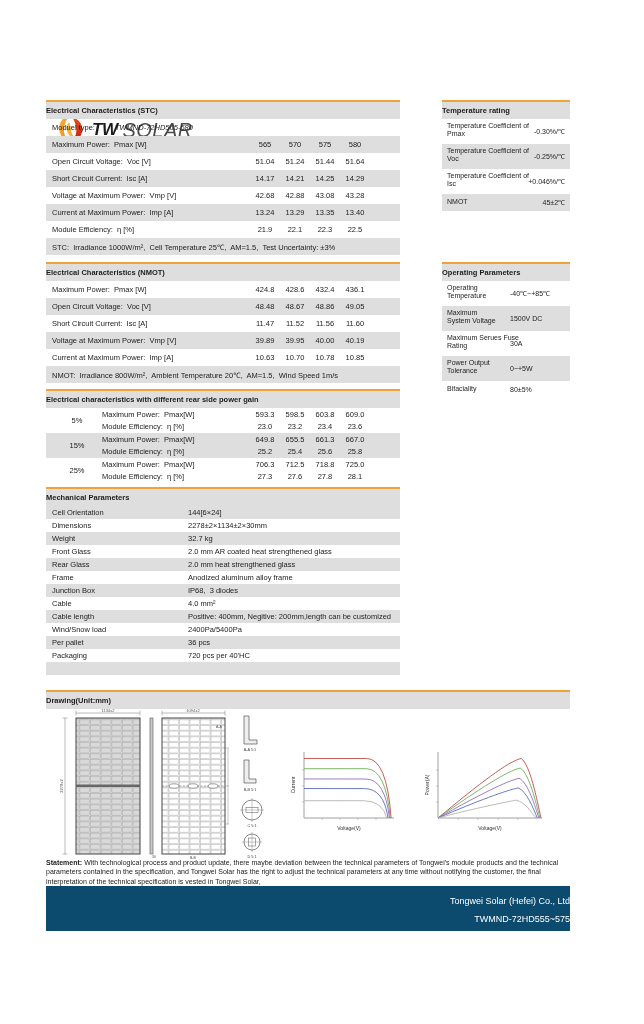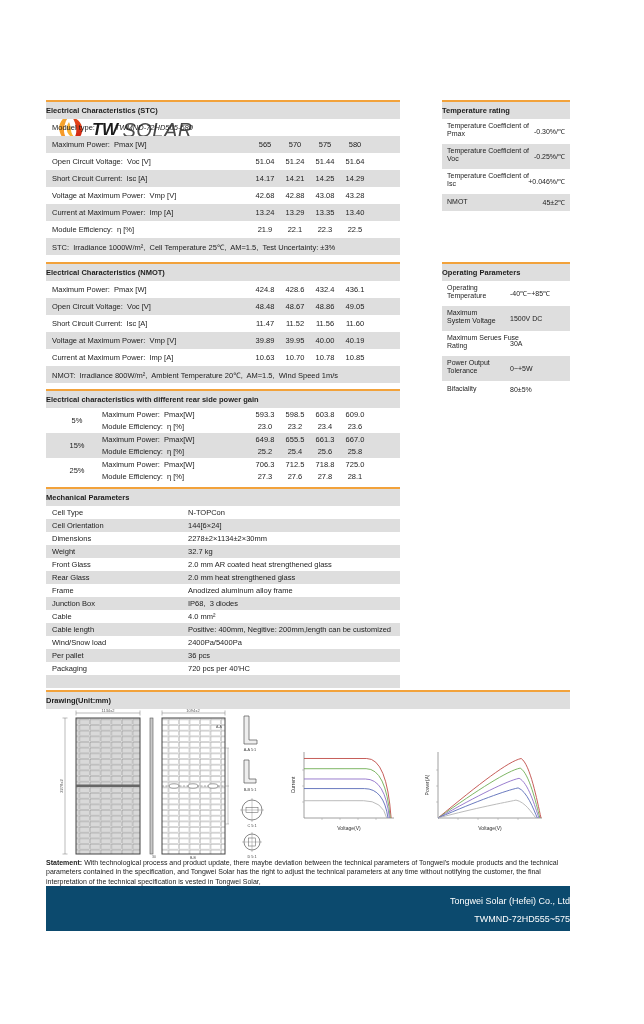--- a/index.html
+++ b/index.html
@@ -301,24 +301,20 @@
           <span>27.8</span>
           <span>28.1</span>
         </span>
     </div>
   </div>
 </div>
 
 <div class="tbl" style="left:46px;top:487px;width:354px;">
   <div class="oline"></div>
   <div class="th pre">Mechanical Parameters</div>
-  <div class="mr">
-      <span class="pre">Cell Type</span>
-      <span class="mval">N-TOPCon</span>
-    </div>
   <div class="mr g">
       <span class="pre">Cell Orientation</span>
       <span class="mval">144[6×24]</span>
     </div>
   <div class="mr">
       <span class="pre">Dimensions</span>
       <span class="mval">2278±2×1134±2×30mm</span>
     </div>
   <div class="mr g">
       <span class="pre">Weight</span>

